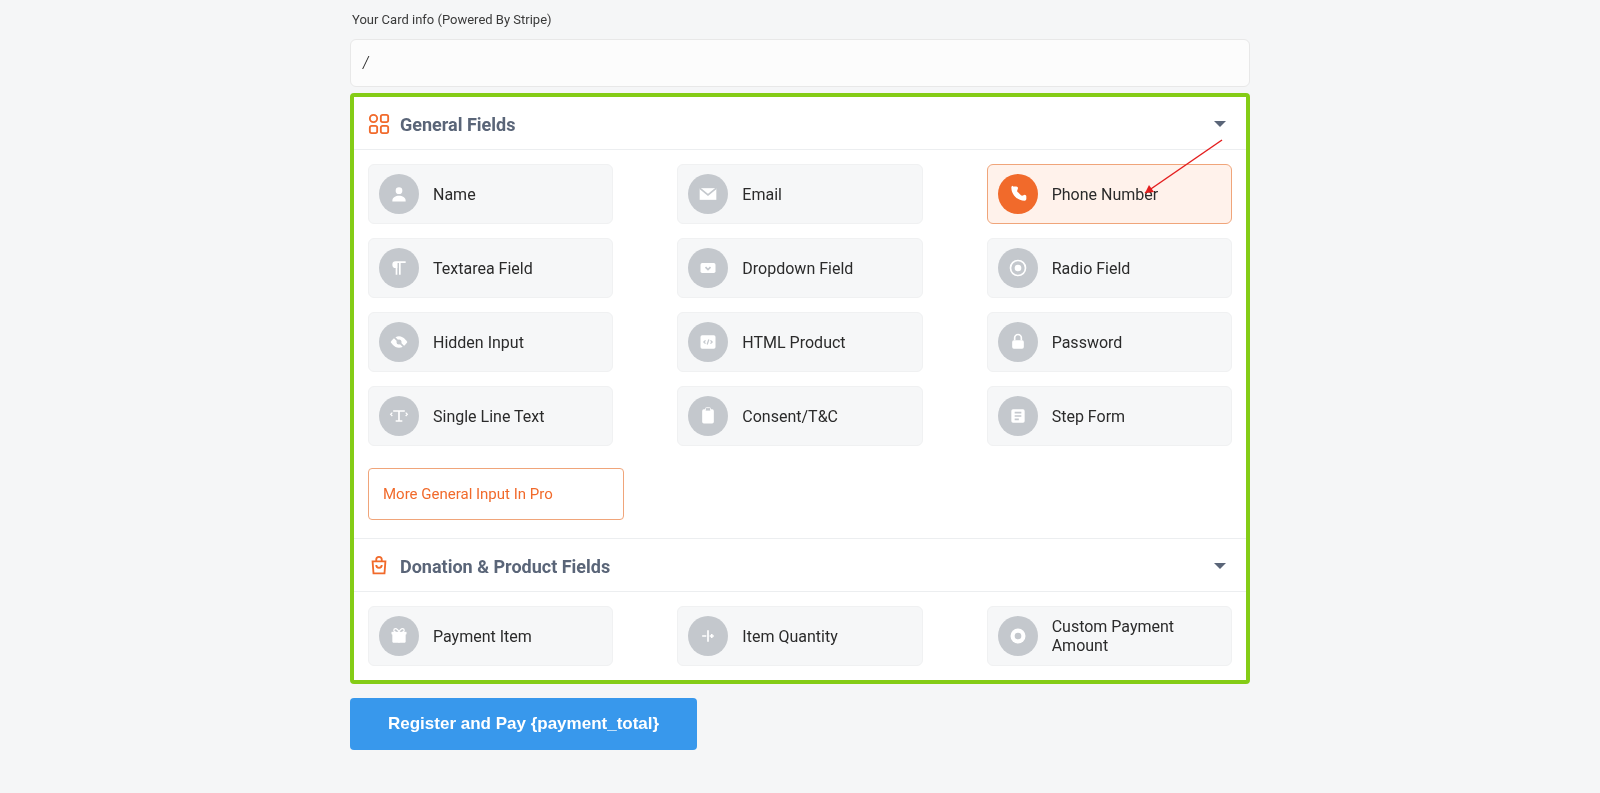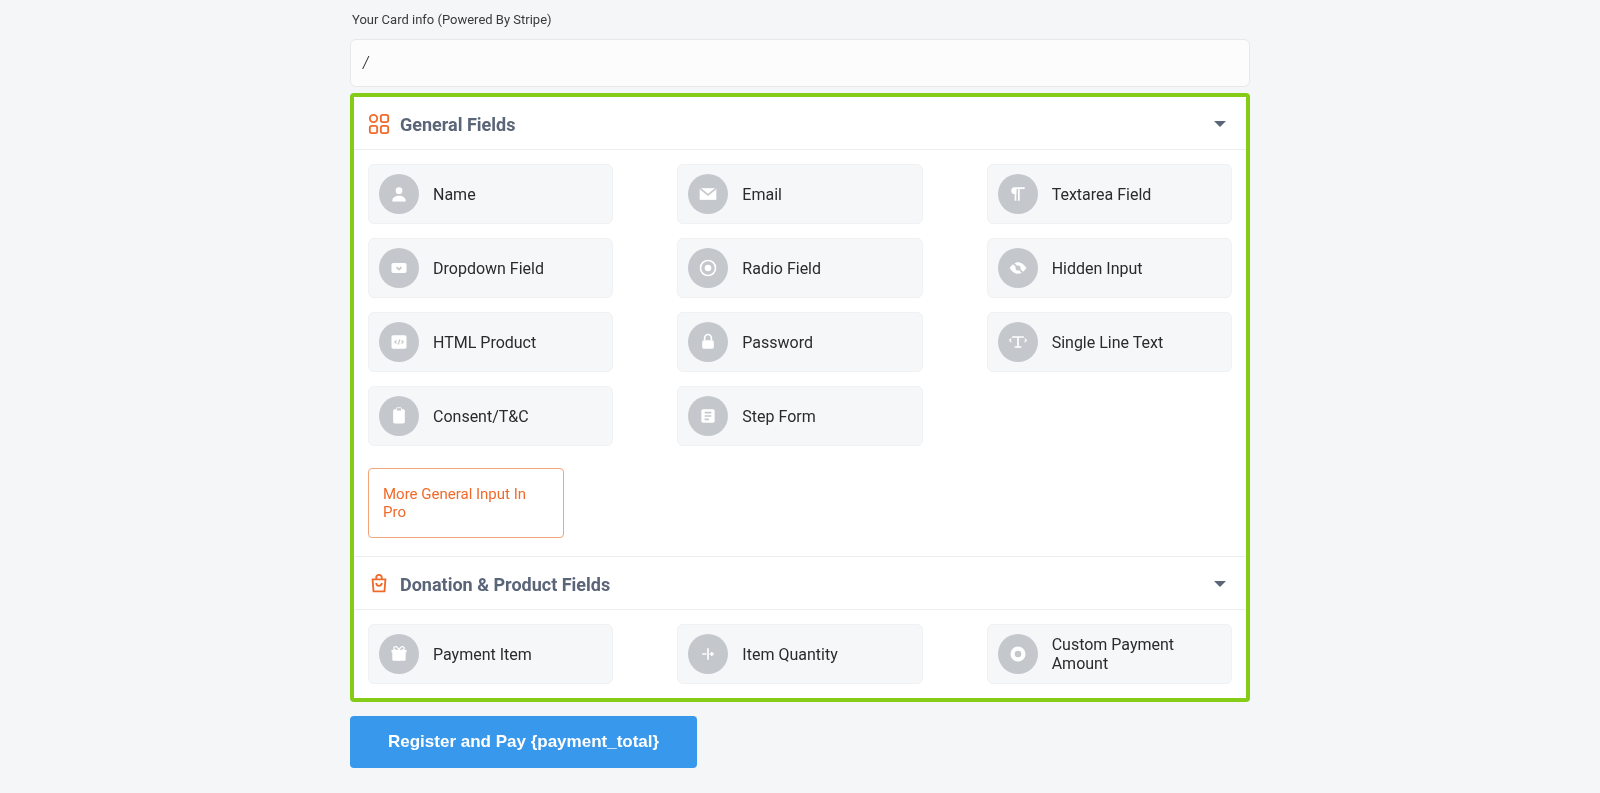--- a/index.html
+++ b/index.html
@@ -99,21 +99,21 @@
     color: #2b2b2b;
   }
 
   .pro-link {
     margin: 8px 14px 18px 14px;
     border: 1px solid #f0a57a;
     color: #f16a2b;
     border-radius: 4px;
     padding: 16px 14px;
     font-size: 15px;
-    width: 196px;
+    width: 256px;
     cursor: pointer;
     background: #fff;
   }
 
   .sep { border-top: 1px solid #eceef0; }
 
   .submit-row { margin-top: 14px; }
   .submit-btn {
     background: #3898ec;
     color: #fff;
@@ -169,20 +169,32 @@
       </div>
       <div class="field-btn">
         <span class="ico">
             <svg width="20" height="20" viewBox="0 0 24 24">
               <path d="M2 5h20v14H2z"></path>
               <path d="M2 5l10 8 10-8" fill="none" stroke="#c4c8cd" stroke-width="2"></path>
             </svg>
           </span>
         <span class="label">Email</span>
       </div>
+      <div class="field-btn highlight">
+        <span class="ico">
+            <svg width="20" height="20" viewBox="0 0 24 24">
+              <path d="M6 2c-1 0-2 1-2 2 0 9 7 16 16 16 1 0 2-1 2-2v-3c0-1-1-2-2-2l-3 1c-1 0-1 0-2-1l-3-3c-1-1-1-1-1-2l1-3c0-1-1-2-2-2H6z"></path>
+            </svg>
+          </span>
+        <span class="label">Phone Number</span>
+        <svg class="arrow-svg" viewBox="0 0 110 70">
+          <path d="M105 5 L28 58" stroke="#e41e1e" stroke-width="1.5" fill="none"></path>
+          <path d="M28 58 l9 -1 l-5 -7 z" fill="#e41e1e"></path>
+        </svg>
+      </div>
 
       <div class="field-btn">
         <span class="ico">
             <svg width="20" height="20" viewBox="0 0 24 24">
               <path d="M10 4h10v2H14v14h-2V6h-2v14H8V6a4 4 0 010-0z"></path>
               <path d="M8 4a4 4 0 100 8h2V4H8z"></path>
             </svg>
           </span>
         <span class="label">Textarea Field</span>
       </div>

